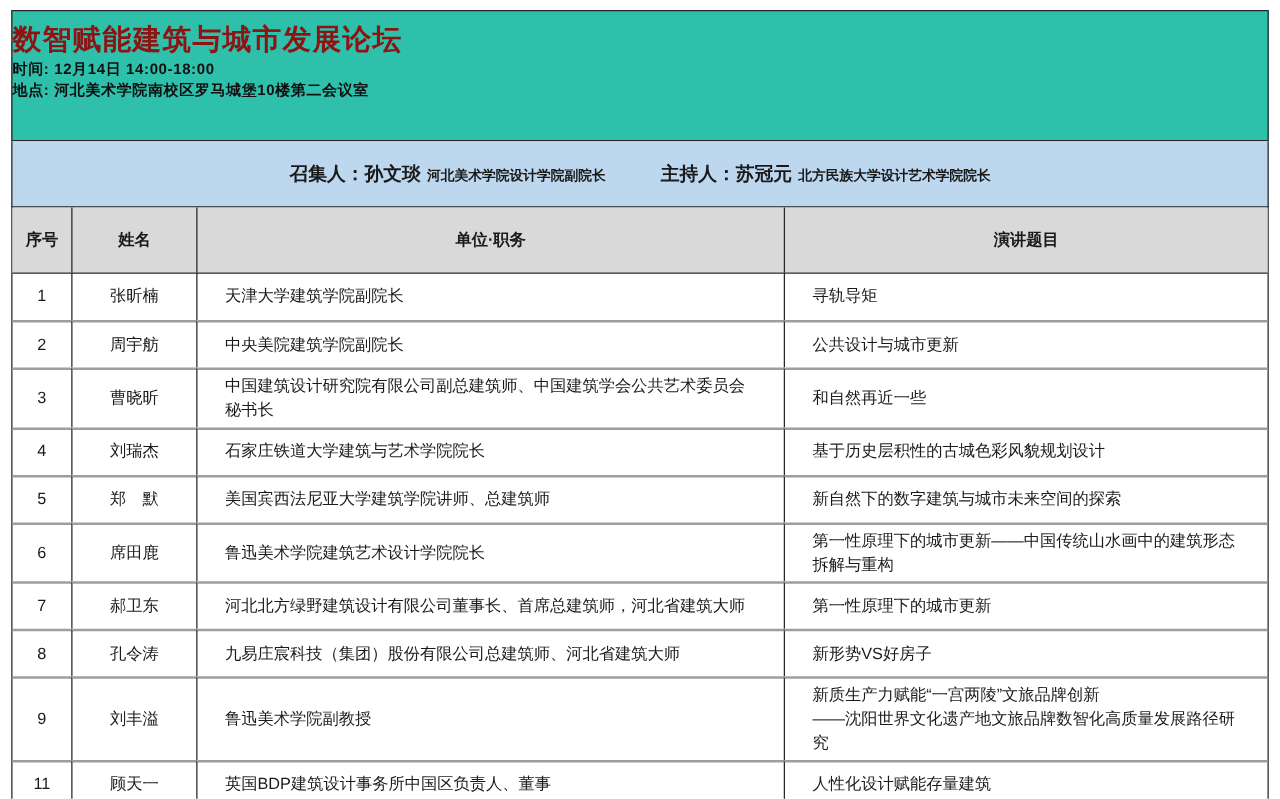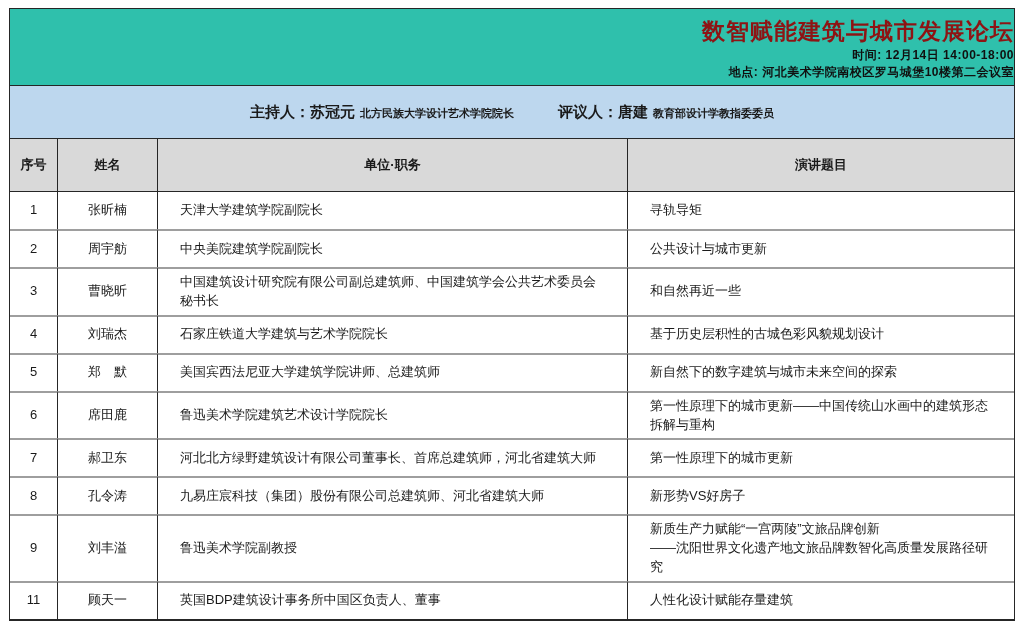--- a/index.html
+++ b/index.html
@@ -15,23 +15,23 @@
   html,body{background:#FFFFFF;}
   body{
     width:1024px;height:639px;overflow:hidden;
     font-family:"Liberation Sans", sans-serif;
     color:var(--ink);
   }
   .sheet{width:1006px;margin:8px auto 0 auto;}
 
   
   .banner{
-    height:78px;background:var(--teal);
+    height:105px;background:var(--teal);
     border:1px solid var(--grid-dark);
-    text-align:right;padding-top:8px;
+    text-align:left;padding-top:8px;
   }
   .banner-title{
     font-size:23px;font-weight:bold;color:var(--title-red);
     letter-spacing:1px;line-height:28px;
   }
   .banner-sub{
     font-size:12px;font-weight:bold;color:#101010;
     line-height:14px;margin-top:3px;letter-spacing:0.5px;
   }
 
@@ -75,32 +75,32 @@
 
 <div class="sheet">
 
   <div class="banner">
     <div class="banner-title">数智赋能建筑与城市发展论坛</div>
     <div class="banner-sub">时间: 12月14日 14:00-18:00</div>
     <div class="banner-sub">地点: 河北美术学院南校区罗马城堡10楼第二会议室</div>
   </div>
 
   <div class="roles-row">
+  <div class="role">
+    <span class="role-label">召集人：</span>
+    <span class="role-name">孙文琰</span>
+    <span class="role-title">河北美术学院设计学院副院长</span>
+  </div>
 
   <div class="role">
     <span class="role-label">主持人：</span>
     <span class="role-name">苏冠元</span>
     <span class="role-title">北方民族大学设计艺术学院院长</span>
   </div>
 
-  <div class="role">
-    <span class="role-label">评议人：</span>
-    <span class="role-name">唐建</span>
-    <span class="role-title">教育部设计学教指委委员</span>
-  </div>
 </div>
 
   <table>
     <colgroup>
       <col class="c-no">
         <col class="c-name">
         <col class="c-org">
         <col class="c-topic">
     </colgroup>
     <thead>

